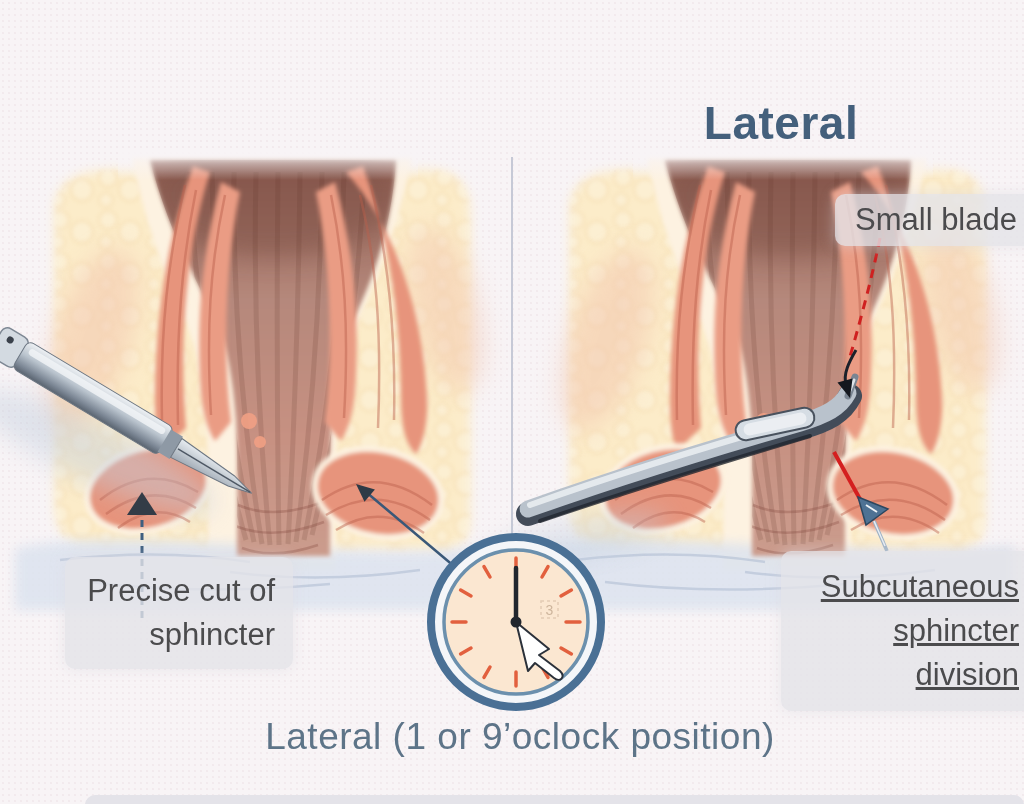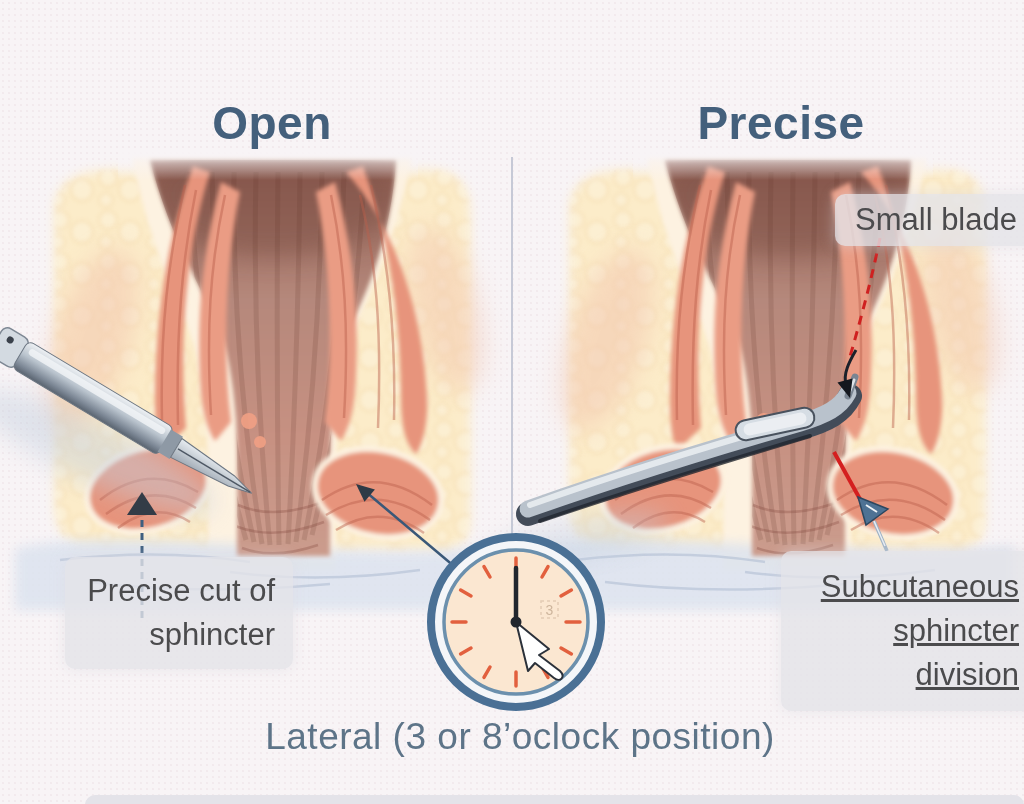--- a/index.html
+++ b/index.html
@@ -225,24 +225,23 @@
       <line x1="484" y1="566.6" x2="490" y2="577"></line>
     </g>
     <rect x="541" y="601" width="17" height="17" fill="none" stroke="#b89a7e" stroke-width="1.5" stroke-dasharray="3 3" opacity="0.35"></rect>
     <text x="549.5" y="615" text-anchor="middle" font-size="14" fill="#a98d72" opacity="0.55" font-family="Liberation Sans, sans-serif">3</text>
     <line x1="516" y1="622" x2="516" y2="568" stroke="#21262e" stroke-width="4.5" stroke-linecap="round"></line>
     <path d="M516,622 L549,649 L539,655 L560,671 C566,677 560,683 554,678 L535,663 L528,671 Z" fill="#ffffff" stroke="#2b313a" stroke-width="2" stroke-linejoin="round"></path>
     <circle cx="516" cy="622" r="5.5" fill="#21262e"></circle>
   </g>
 </svg>
 
-<div class="title open">Open</div>
-<div class="title closed">Precise</div>
+<div class="title closed">Lateral</div>
 
 <div class="tag small-blade">Small blade</div>
 <div class="tag precise">Precise cut of sphincter</div>
 <div class="tag subcut">Subcutaneous sphincter division</div>
 
-<div class="caption">Lateral (3 or 8’oclock position)</div>
+<div class="caption">Lateral (1 or 9’oclock position)</div>
 
 <div class="bottom-band"></div>
 
 </div>
 
 </body></html>

